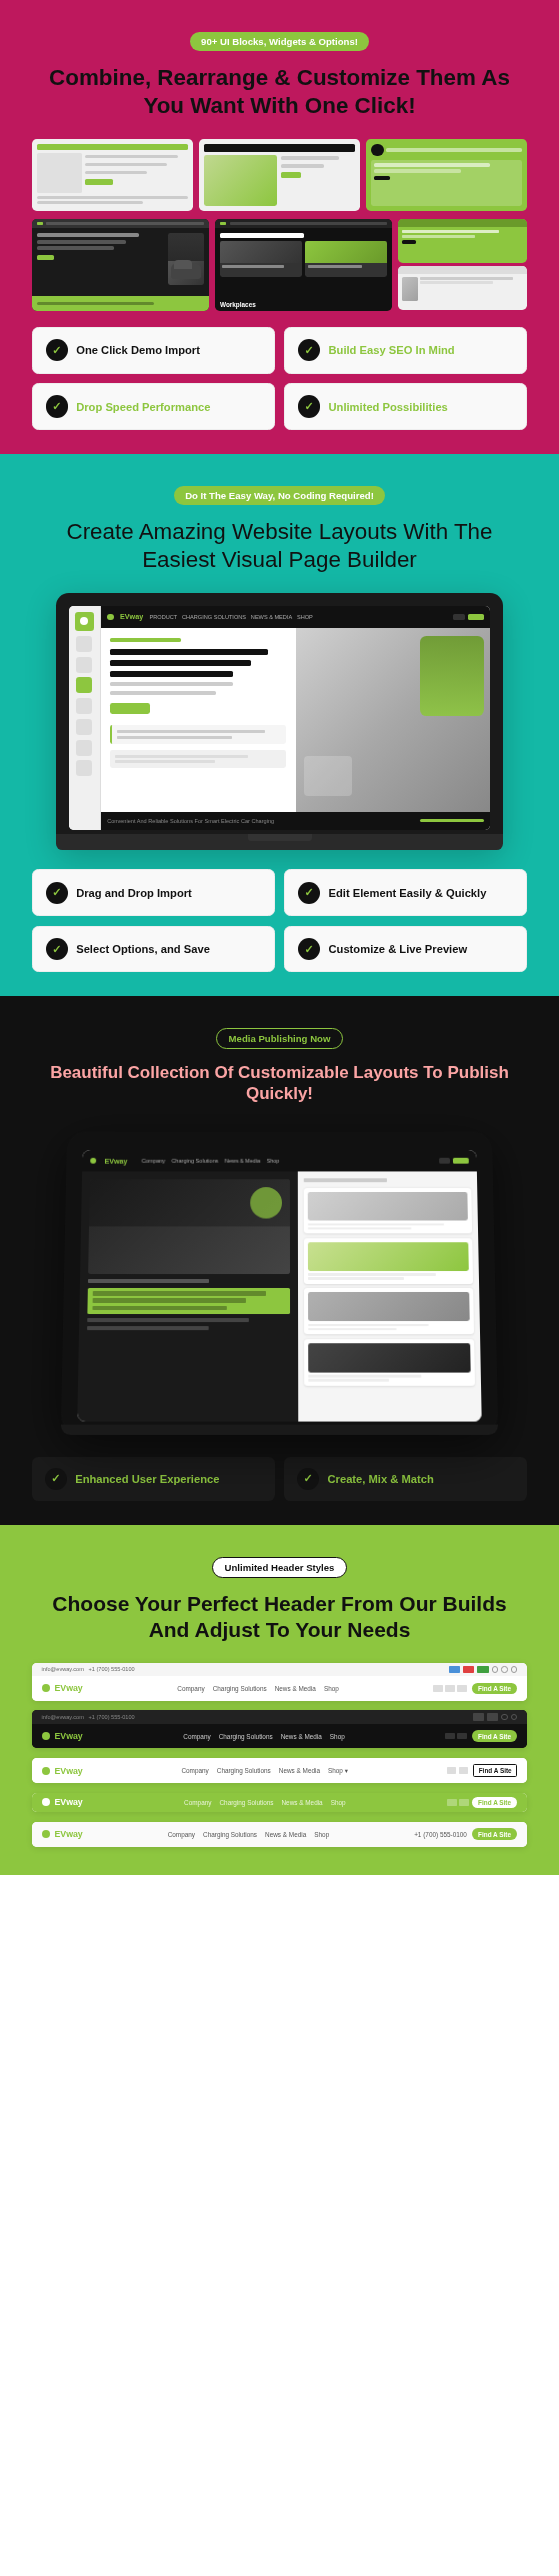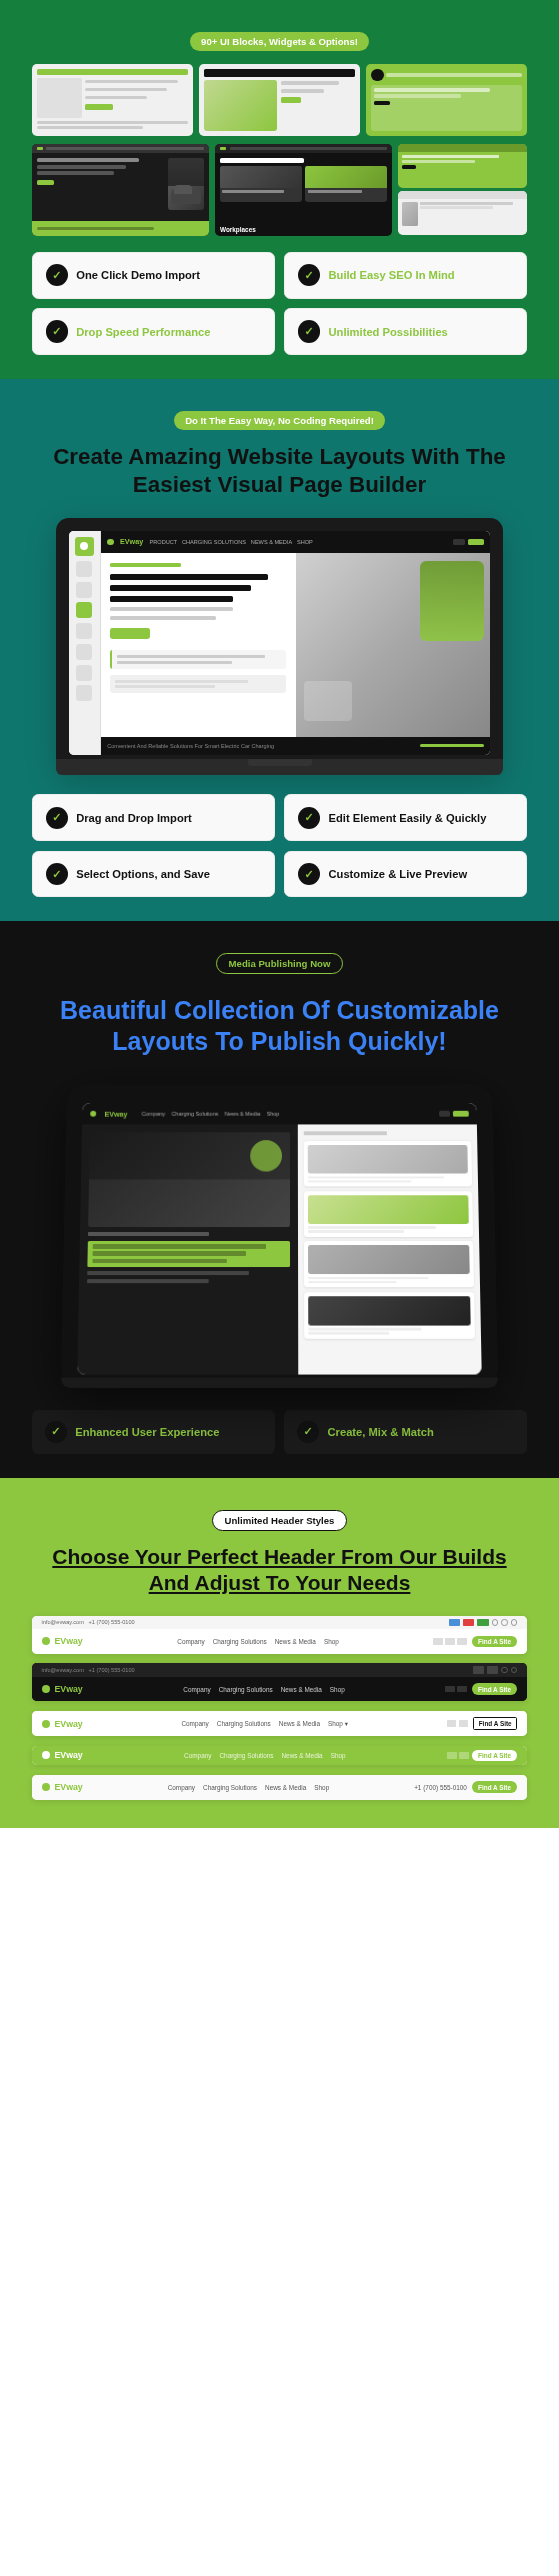--- a/index.html
+++ b/index.html
@@ -5,21 +5,21 @@
     * { box-sizing: border-box; margin: 0; padding: 0; }
     body {
       font-family: 'Arial', sans-serif;
       background: #fff;
       width: 559px;
       overflow-x: hidden;
     }
 
     
     .section-ui-blocks {
-      background: #15803d;
+      background: #be185d;
       padding: 32px 32px 24px;
       text-align: center;
     }
     .badge {
       display: inline-block;
       background: #8dc63f;
       color: #fff;
       font-size: 9.6px;
       font-weight: bold;
       padding: 4px 11.2px;
@@ -98,27 +98,27 @@
     }
     .feature-label {
       font-size: 11.2px;
       font-weight: 700;
       color: #111;
     }
     .feature-label.green { color: #8dc63f; }
 
     
     .section-builder {
-      background: #0f766e;
+      background: #14b8a6;
       padding: 32px 32px 24px;
       text-align: center;
     }
     .section-builder h2 {
       font-size: 22.4px;
-      font-weight: 700;
+      font-weight: 400;
       color: #111;
       line-height: 1.25;
       margin-bottom: 19px;
     }
     .laptop-mockup {
       background: #1a1a1a;
       border-radius: 12.8px;
       padding: 12.8px 12.8px 6.4px;
       margin: 0 auto 19px;
       max-width: 447px;
@@ -242,26 +242,25 @@
       margin-top: 8px;
     }
 
     
     .section-publish {
       background: #111;
       padding: 32px 32px 24px;
       text-align: center;
     }
     .section-publish h2 {
-      font-size: 25px;
+      font-size: 17px;
       font-weight: 900;
-      color: #3b82f6;
+      color: #fca5a5;
       line-height: 1.25;
       margin-bottom: 24px;
-      margin-top: 8px;
     }
 
     .features-dark-grid {
       display: grid;
       grid-template-columns: 1fr 1fr;
       gap: 9.6px;
       margin-top: 8px;
     }
     .feature-item-dark {
       display: flex;
@@ -277,21 +276,20 @@
       background: #8dc63f;
       padding: 32px 32px 24px;
       text-align: center;
     }
     .section-headers h2 {
       font-size: 21px;
       font-weight: 900;
       color: #111;
       line-height: 1.25;
       margin-bottom: 19px;
-      text-decoration: underline;
     }
     .header-previews {
       display: flex;
       flex-direction: column;
       gap: 4.8px;
     }
     .header-preview {
       background: #fff;
       border-radius: 4.8px;
       padding: 6.4px 9.6px;
@@ -366,20 +364,21 @@
       background: #8dc63f;
       color: #fff;
       border: none;
     }
   </style>
 </head>
 <body>
 
 <div class="section-ui-blocks">
   <span class="badge">90+ UI Blocks, Widgets &amp; Options!</span>
+  <h2>Combine, Rearrange &amp; Customize Them As You Want With One Click!</h2>
 
   
   <div class="screens-grid">
 
     <div class="screen-thumb light">
       <div class="screen-thumb-inner">
         <div style="height:8px; background:#8dc63f; border-radius:1.6px; width:100%; margin-bottom:3.2px;"></div>
         <div style="display:flex; gap:3.2px; margin-bottom:3.2px;">
           <div style="width:30%; height:40px; background:#e0e0e0; border-radius:1.6px;"></div>
           <div style="flex:1; display:flex; flex-direction:column; gap:2.4px; padding-top:1.6px;">

